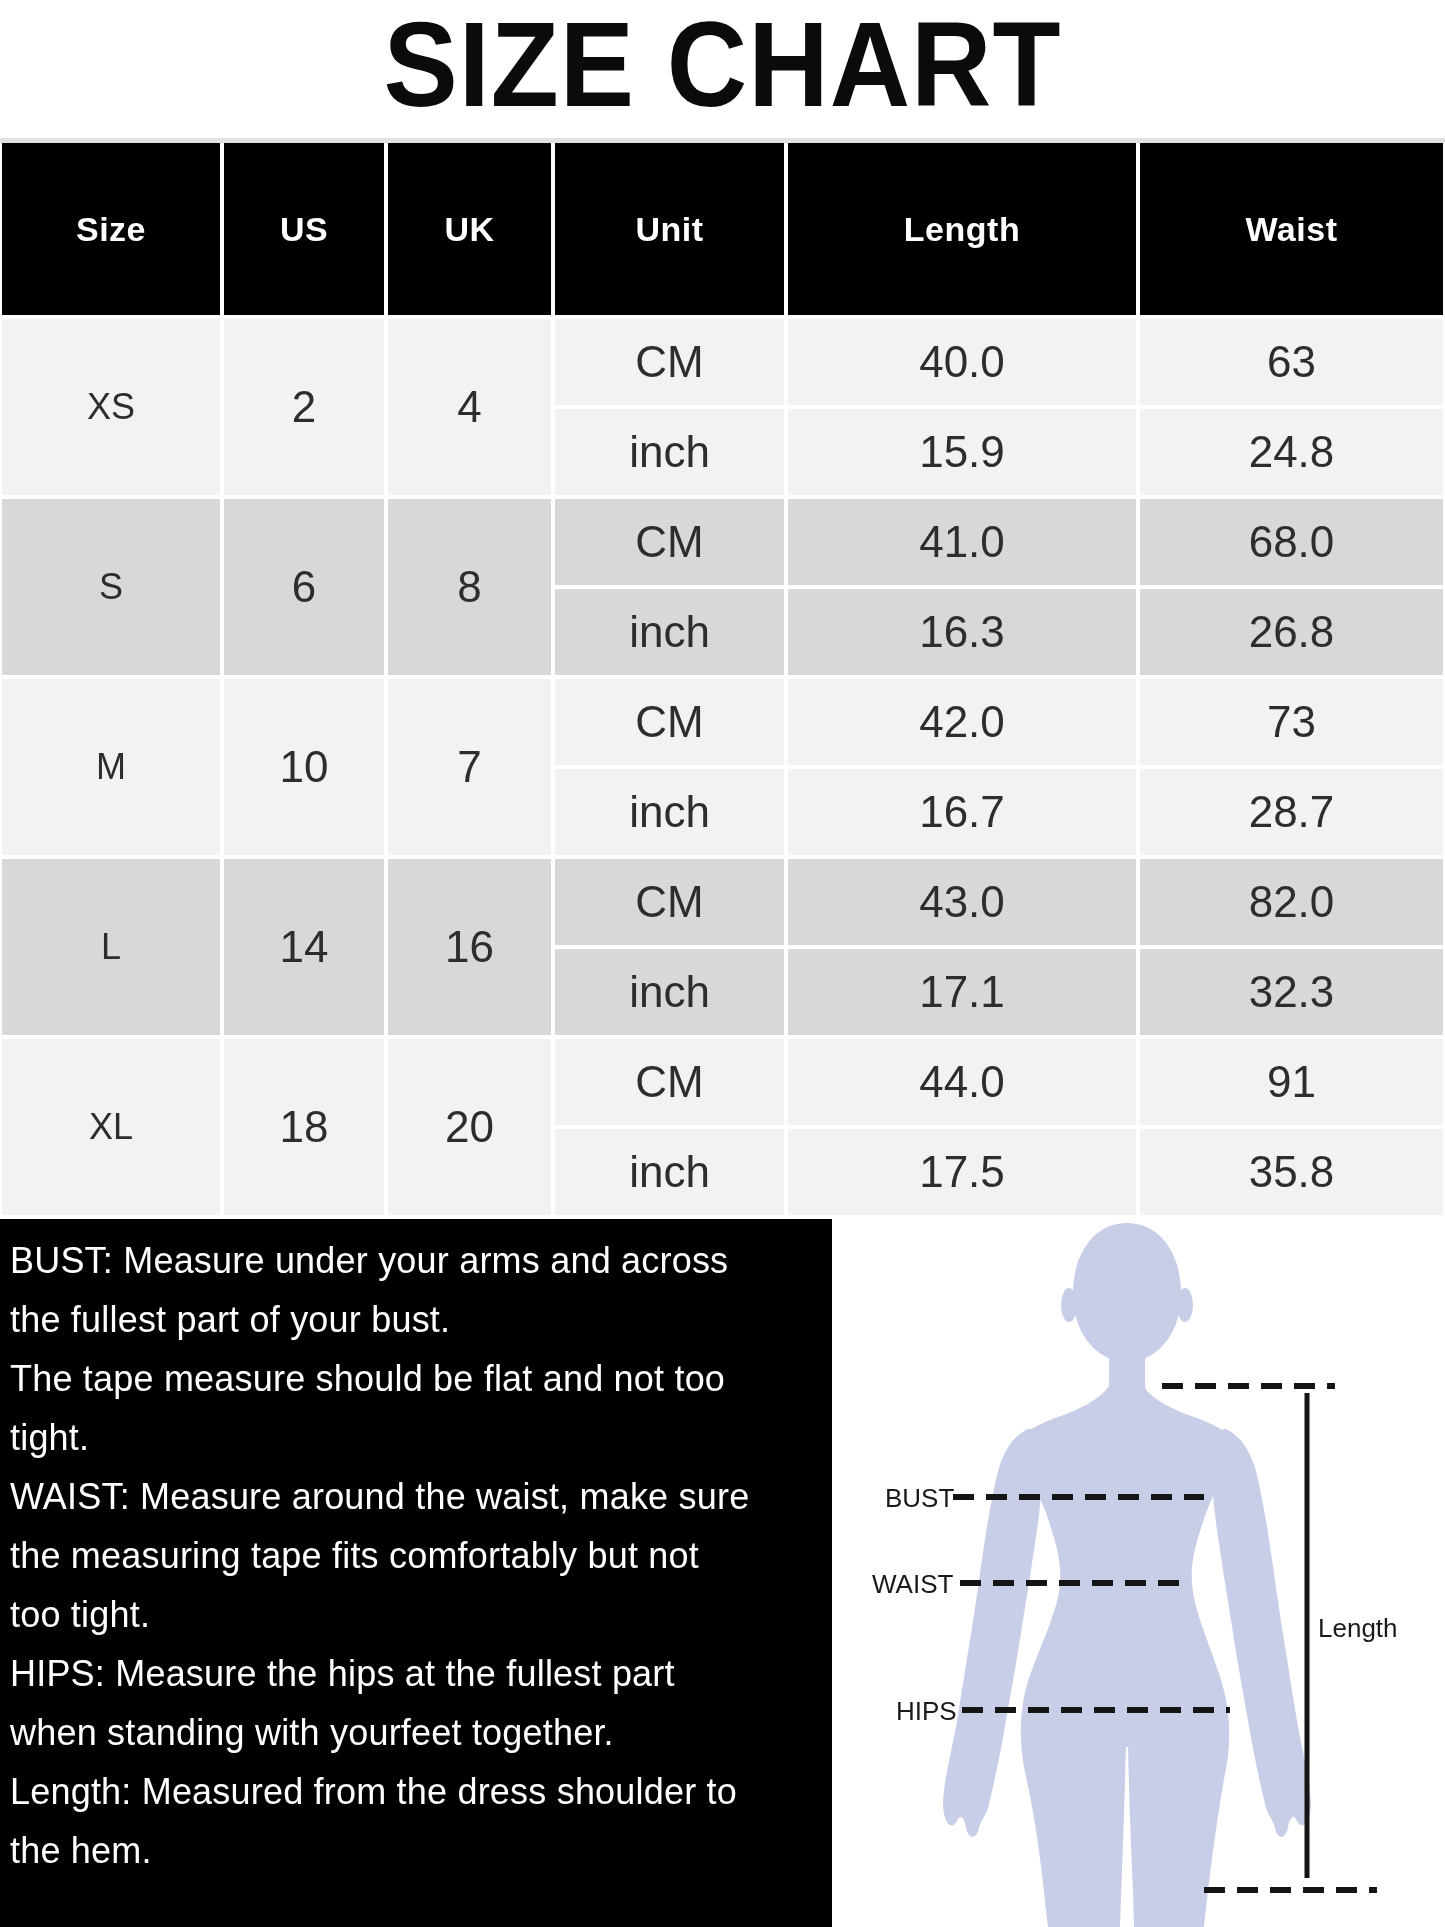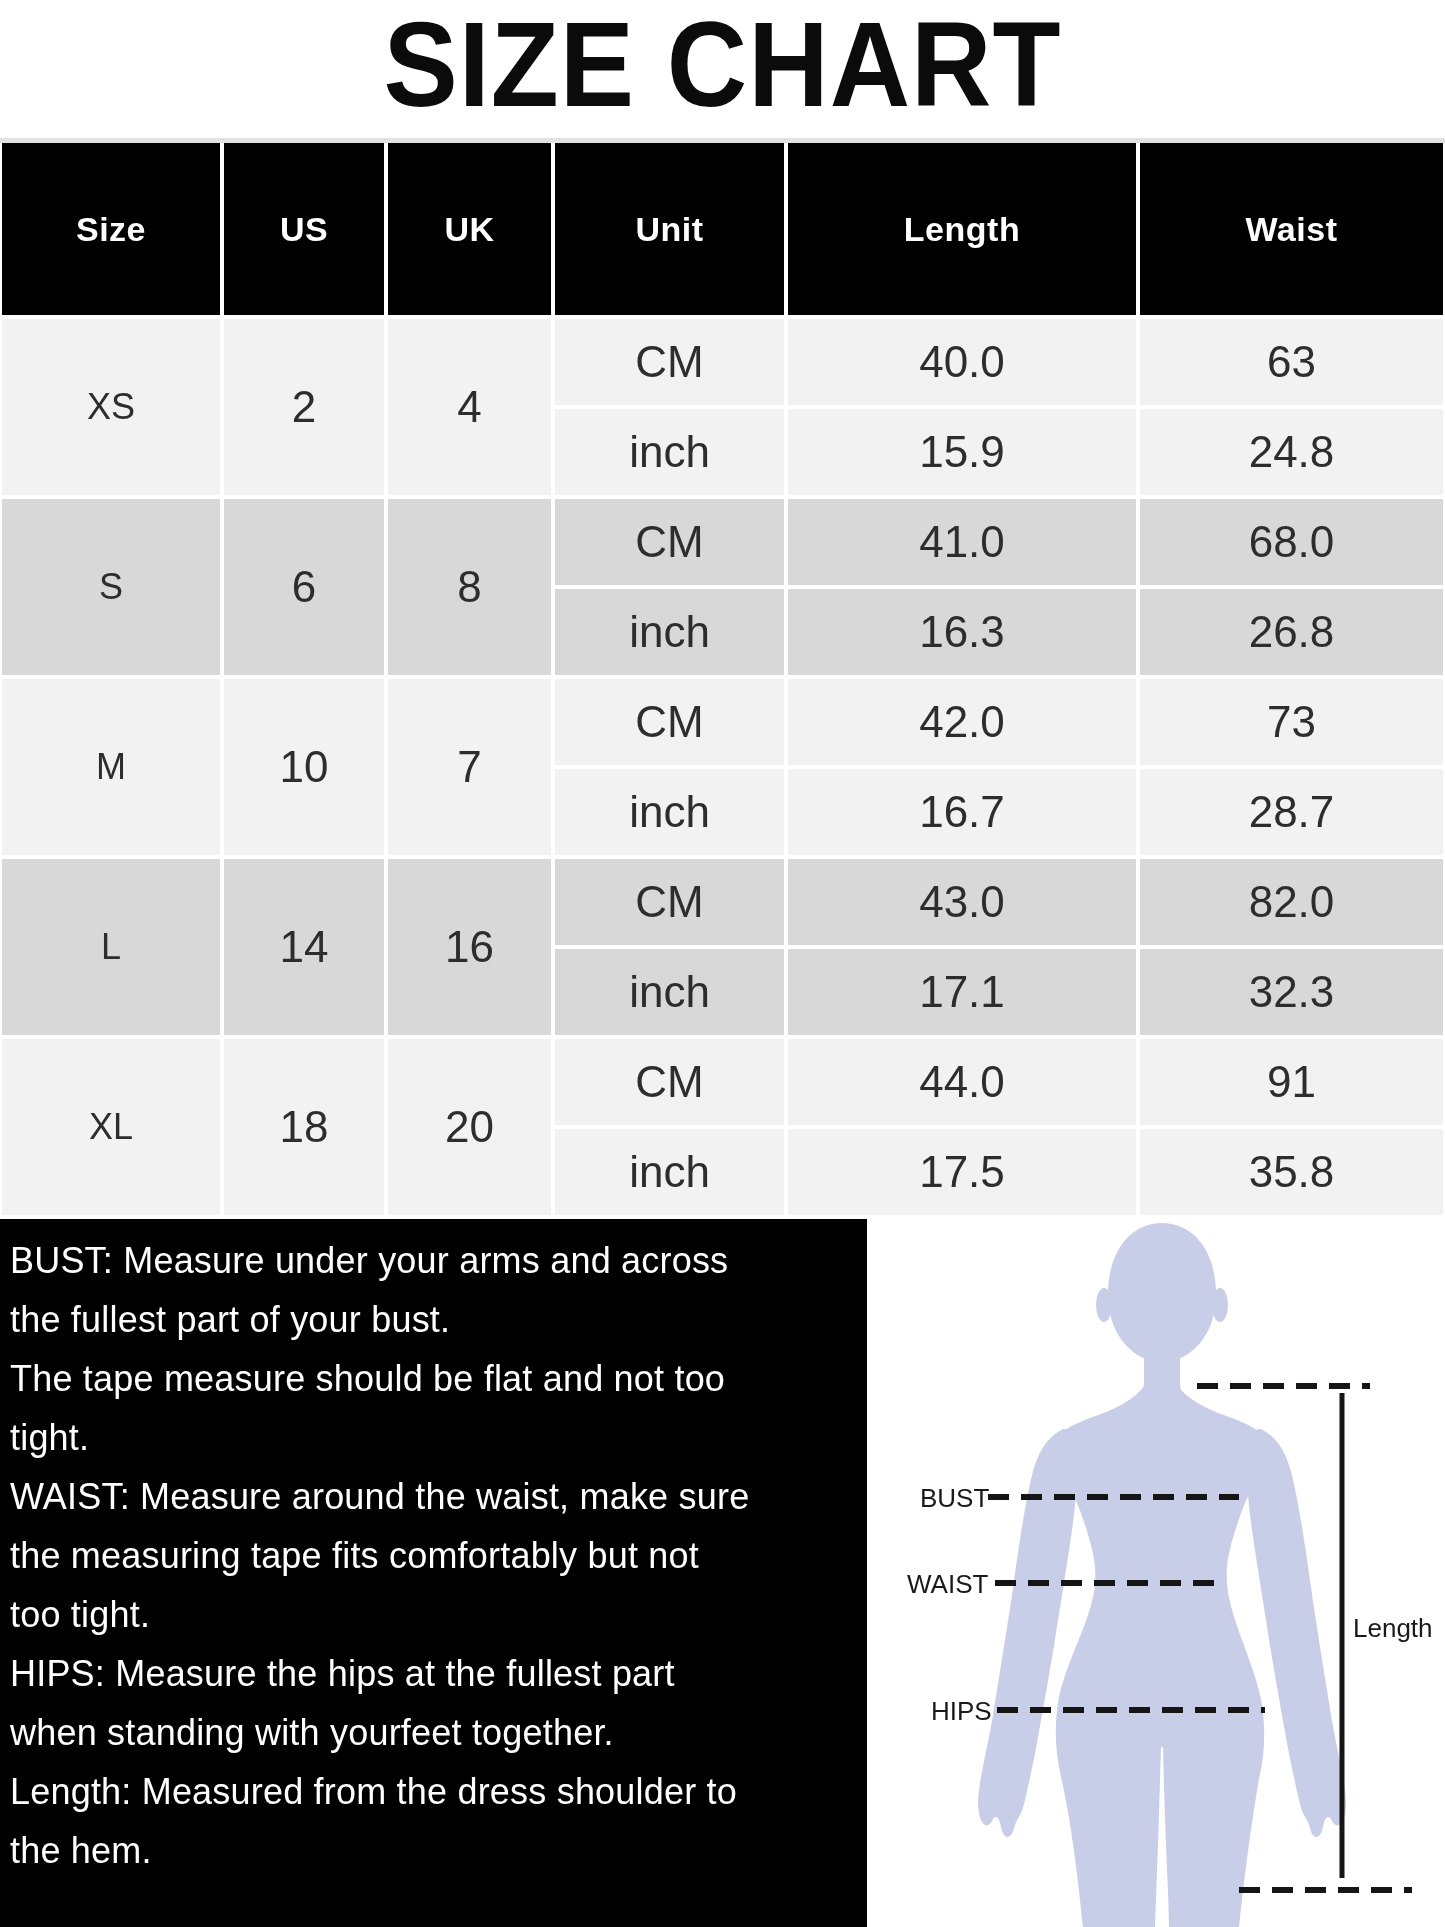--- a/index.html
+++ b/index.html
@@ -34,21 +34,21 @@
   .td.size-cell{font-size:36px;text-align:center;}
   .notes-panel{
     position:absolute;left:0;top:1219px;width:867px;height:708px;
     background:var(--panel-bg);box-sizing:border-box;padding:12px 10px 0 10px;
   }
   .note-line{
     color:#ffffff;font-size:36px;line-height:59px;white-space:nowrap;
     letter-spacing:0.2px;
   }
   .figure-panel{
-    position:absolute;left:867px;top:1219px;width:578px;height:708px;background:#fff;
+    position:absolute;left:832px;top:1219px;width:578px;height:708px;background:#fff;
   }
   .figure-panel svg{display:block;}
   .body-shape{fill:var(--silhouette);}
   .dash{stroke:var(--dash);stroke-width:6;stroke-dasharray:21 12;fill:none;}
   .solid-line{stroke:var(--dash);stroke-width:5;fill:none;}
   .figure-label{font-size:26px;fill:#1a1a1a;font-family:"Liberation Sans",sans-serif;}
 </style>
 </head>
 <body>
 

